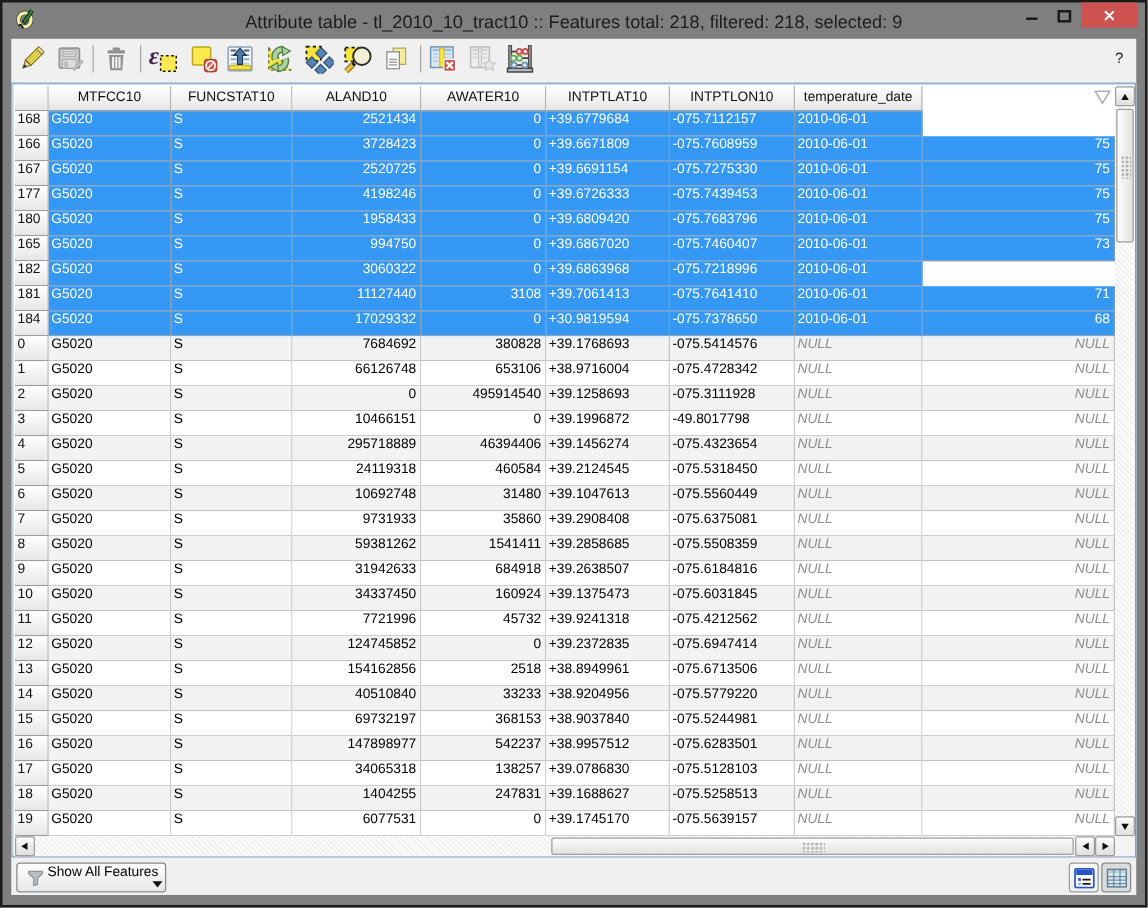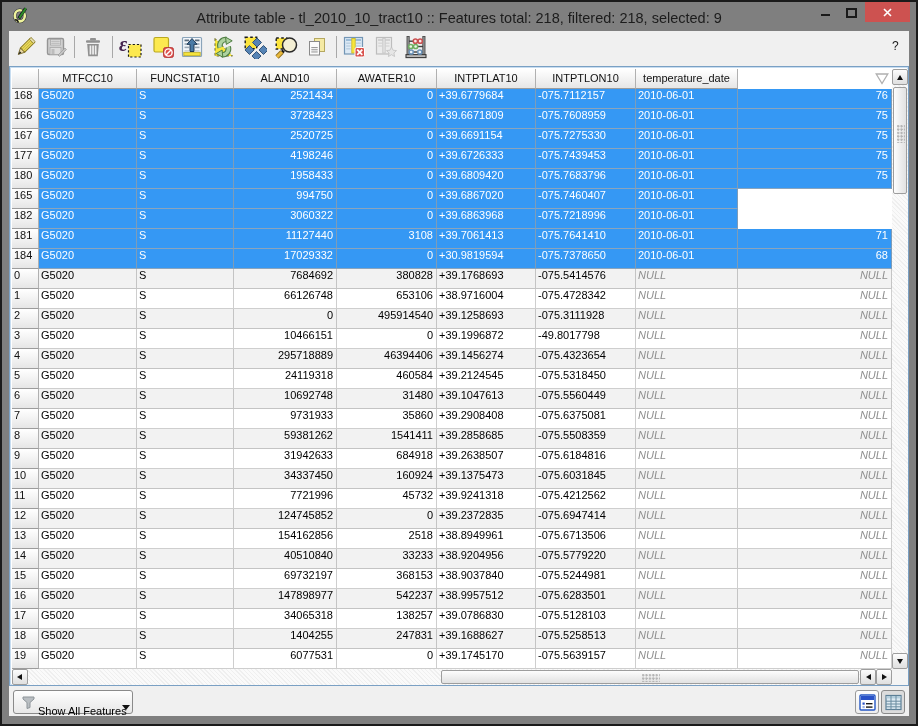--- a/index.html
+++ b/index.html
@@ -56,21 +56,21 @@
   border:1px solid #9d9d9d; border-radius:2px; }
 .thumbh { background:linear-gradient(180deg,#fdfdfd,#ececec 60%,#e2e2e2); }
 .grip { position:absolute;
   background-image:radial-gradient(circle at 1.2px 1.2px,#b3b3b3 1px,rgba(0,0,0,0) 1.3px);
   background-size:3.4px 3.4px; }
 .arr { position:absolute; width:0; height:0; }
 
 #saf { position:absolute; left:4px; top:659px; width:120px; height:24px;
   background:linear-gradient(180deg,#fefefe,#f2f2f2 50%,#e8e8e8);
   border:1px solid #8a8a8a; border-radius:3px; font-size:11px; color:#000; }
-#saf .txt { position:absolute; left:24px; top:14px; }
+#saf .txt { position:absolute; left:24px; top:1px; }
 #saf svg { position:absolute; left:8px; top:5px; }
 #saf .dn { position:absolute; right:2px; bottom:3px; width:0; height:0;
   border-left:4px solid transparent; border-right:4px solid transparent; border-top:5px solid #111; }
 .tgl { position:absolute; top:659px; width:24px; height:24px; border-radius:3px; }
 #tgl1 { left:846px; background:linear-gradient(180deg,#fdfdfd,#eee);  border:1px solid #9a9a9a; }
 #tgl2 { left:872px; background:#dcdcdc; border:1px solid #8a8a8a; }
 .tgl svg { position:absolute; left:3px; top:3px; }
 </style></head><body>
 <div id="w">
   <div id="title">
@@ -229,21 +229,20 @@
       <div id="body">
 <div class="row sel">
               <div class="rh">168</div>
               <div class="c" style="width:98px">G5020</div>
               <div class="c" style="width:97px">S</div>
               <div class="c r" style="width:103px">2521434</div>
               <div class="c r" style="width:100px">0</div>
               <div class="c" style="width:99px">+39.6779684</div>
               <div class="c" style="width:100px">-075.7112157</div>
               <div class="c" style="width:102px">2010-06-01</div>
-              <div class="c r" style="width:154px">76</div>
             </div>
 <div class="row sel">
               <div class="rh">166</div>
               <div class="c" style="width:98px">G5020</div>
               <div class="c" style="width:97px">S</div>
               <div class="c r" style="width:103px">3728423</div>
               <div class="c r" style="width:100px">0</div>
               <div class="c" style="width:99px">+39.6671809</div>
               <div class="c" style="width:100px">-075.7608959</div>
               <div class="c" style="width:102px">2010-06-01</div>
@@ -284,20 +283,21 @@
             </div>
 <div class="row sel">
               <div class="rh">165</div>
               <div class="c" style="width:98px">G5020</div>
               <div class="c" style="width:97px">S</div>
               <div class="c r" style="width:103px">994750</div>
               <div class="c r" style="width:100px">0</div>
               <div class="c" style="width:99px">+39.6867020</div>
               <div class="c" style="width:100px">-075.7460407</div>
               <div class="c" style="width:102px">2010-06-01</div>
+              <div class="c r" style="width:154px">73</div>
             </div>
 <div class="row sel">
               <div class="rh">182</div>
               <div class="c" style="width:98px">G5020</div>
               <div class="c" style="width:97px">S</div>
               <div class="c r" style="width:103px">3060322</div>
               <div class="c r" style="width:100px">0</div>
               <div class="c" style="width:99px">+39.6863968</div>
               <div class="c" style="width:100px">-075.7218996</div>
               <div class="c" style="width:102px">2010-06-01</div>

